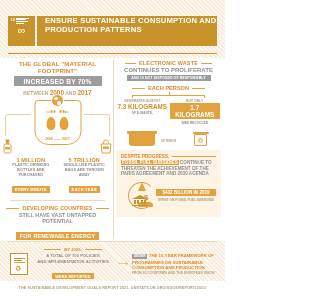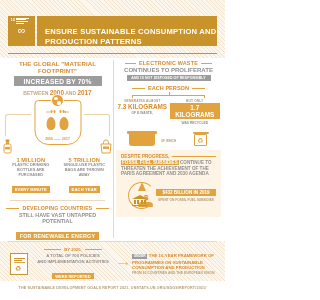--- a/index.html
+++ b/index.html
@@ -31,21 +31,21 @@
     justify-content:flex-start; padding-top:1.5px; flex:0 0 auto;
   }
   .sdg-top { display:flex; align-items:flex-start; gap:1px; width:100%; padding-left:2.5px; }
   .sdg-num { color:#fff; font-size:4.2px; font-weight:bold; line-height:4.2px; }
   .sdg-words { display:flex; flex-direction:column; gap:0.7px; padding-top:0.3px; }
   .sdg-words span { display:block; height:0.9px; background:#fff; }
   .w1{width:13px;} .w2{width:10px;} .w3{width:12px;} .w4{width:8px;}
   .sdg-inf { color:#fff; font-size:11px; line-height:11px; margin-top:1.5px; font-weight:300; letter-spacing:-0.5px;}
   .header-bar {
     flex:1; background:#C8932B; margin-left:2px;
-    display:flex; align-items:flex-end; padding-left:8px;
+    display:flex; align-items:flex-start; padding-left:8px;
   }
   .header-title {
     color:#fff; font-size:7.6px; font-weight:bold; line-height:9.4px;
     letter-spacing:0.2px; text-transform:uppercase;
   }
 
   
   .hdr-rule { position:absolute; left:8px; top:52.5px; width:209px; height:1.2px; background:#D98A2B; }
 
   

